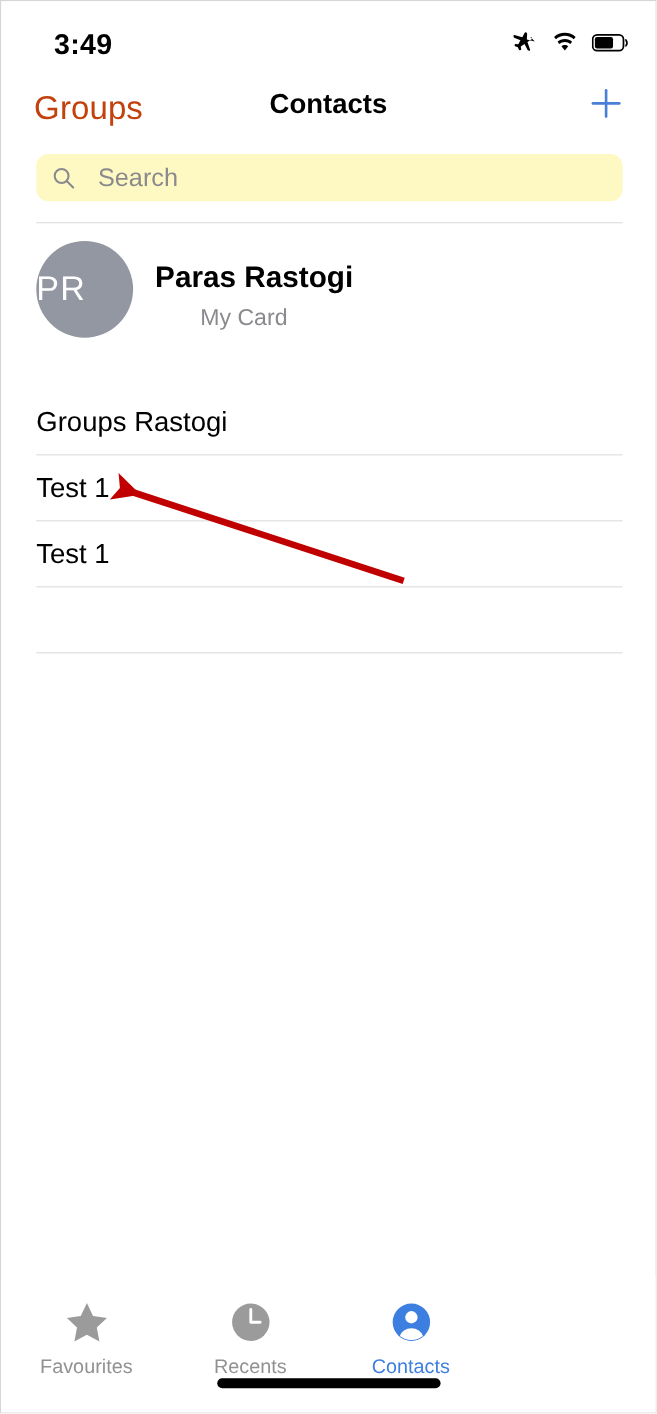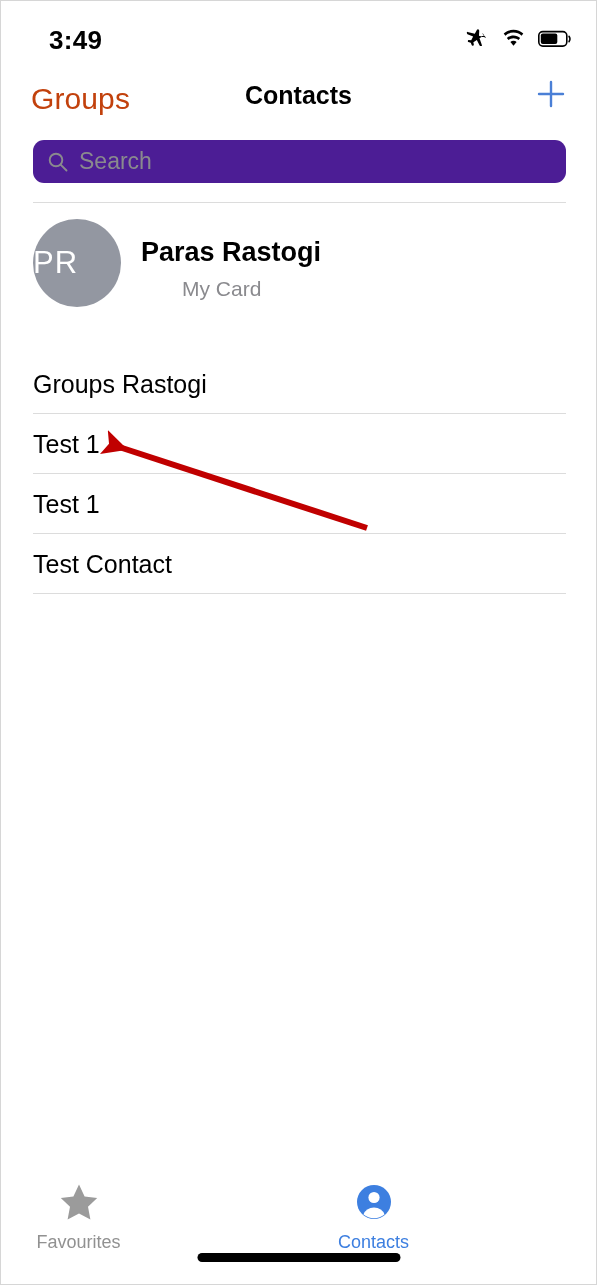--- a/index.html
+++ b/index.html
@@ -45,22 +45,22 @@
   }
   #nav-add {
     position:absolute; right:28px; top:-2px;
     width:34px; height:34px;
   }
 
   
   #search-field {
     position:absolute; left:32px; top:139px;
     width:533px; height:43px;
-    background:#4c1d95; border-radius:11px;
-    display:flex; align-items:center; padding-left:14px; gap:10px;
+    background:#fef9c3; border-radius:11px;
+    display:flex; align-items:center; padding-left:14px; gap:20px;
   }
   #search-placeholder {
     font-size:23px; color:#8a8a8e;
   }
 
   
   .sep {
     position:absolute; left:32px; width:533px; height:1px;
     background:#dcdcdc;
   }
@@ -187,43 +187,47 @@
   <div class="contact-row" style="top:413px;">
     <span class="contact-name"><span class="first"></span><span class="last">Test 1</span></span>
   </div>
   <div class="sep" style="top:472px;"></div>
 
   <div class="contact-row" style="top:473px;">
     <span class="contact-name"><span class="first"></span><span class="last">Test 1</span></span>
   </div>
   <div class="sep" style="top:532px;"></div>
 
-  <div class="contact-row" style="top:533px;">
-    <span class="contact-name"><span class="first"></span><span class="last">Test Contact</span></span>
-  </div>
   <div class="sep" style="top:592px;"></div>
 
   <svg id="annotation-arrow" viewBox="0 0 597 1285">
     <defs>
       <marker id="arrowhead" markerWidth="4.2" markerHeight="4.2" refX="2.6" refY="2.1" orient="auto">
         <polygon points="0,2.1 4.2,0 3.3,2.1 4.2,4.2" fill="#c00000"></polygon>
       </marker>
     </defs>
     <line x1="366" y1="527" x2="112" y2="444" stroke="#c00000" stroke-width="6" stroke-linecap="butt" marker-end="url(#arrowhead)"></line>
   </svg>
 
   <div id="tab-bar">
 
     <div class="tab-item" style="left:3px;">
       <svg width="42" height="42" viewBox="0 0 42 42">
         <path d="M21 3.5l5.6 11.9 12.6 1.7-9.2 8.7 2.4 12.7L21 32.4 9.6 38.5 12 25.8 2.8 17.1l12.6-1.7z" fill="#9b9b9b"></path>
       </svg>
       <span class="tab-label inactive">Favourites</span>
     </div>
 
+    <div class="tab-item" style="left:152px;">
+      <svg width="42" height="42" viewBox="0 0 42 42">
+        <circle cx="21" cy="21" r="17" fill="#9b9b9b"></circle>
+        <path d="M21 9.5 L21 21 L29.5 21" fill="none" stroke="#ffffff" stroke-width="2.6" stroke-linecap="round" stroke-linejoin="round"></path>
+      </svg>
+      <span class="tab-label inactive">Recents</span>
+    </div>
 
     <div class="tab-item" style="left:298px;">
       <svg width="42" height="42" viewBox="0 0 42 42">
         <circle cx="21" cy="21" r="17" fill="#3d7fe0"></circle>
         <circle cx="21" cy="16.5" r="5.6" fill="#ffffff"></circle>
         <path d="M10.5 33.5 a10.8 9 0 0 1 21 0 a17 17 0 0 1 -21 0 z" fill="#ffffff"></path>
       </svg>
       <span class="tab-label active">Contacts</span>
     </div>
 

